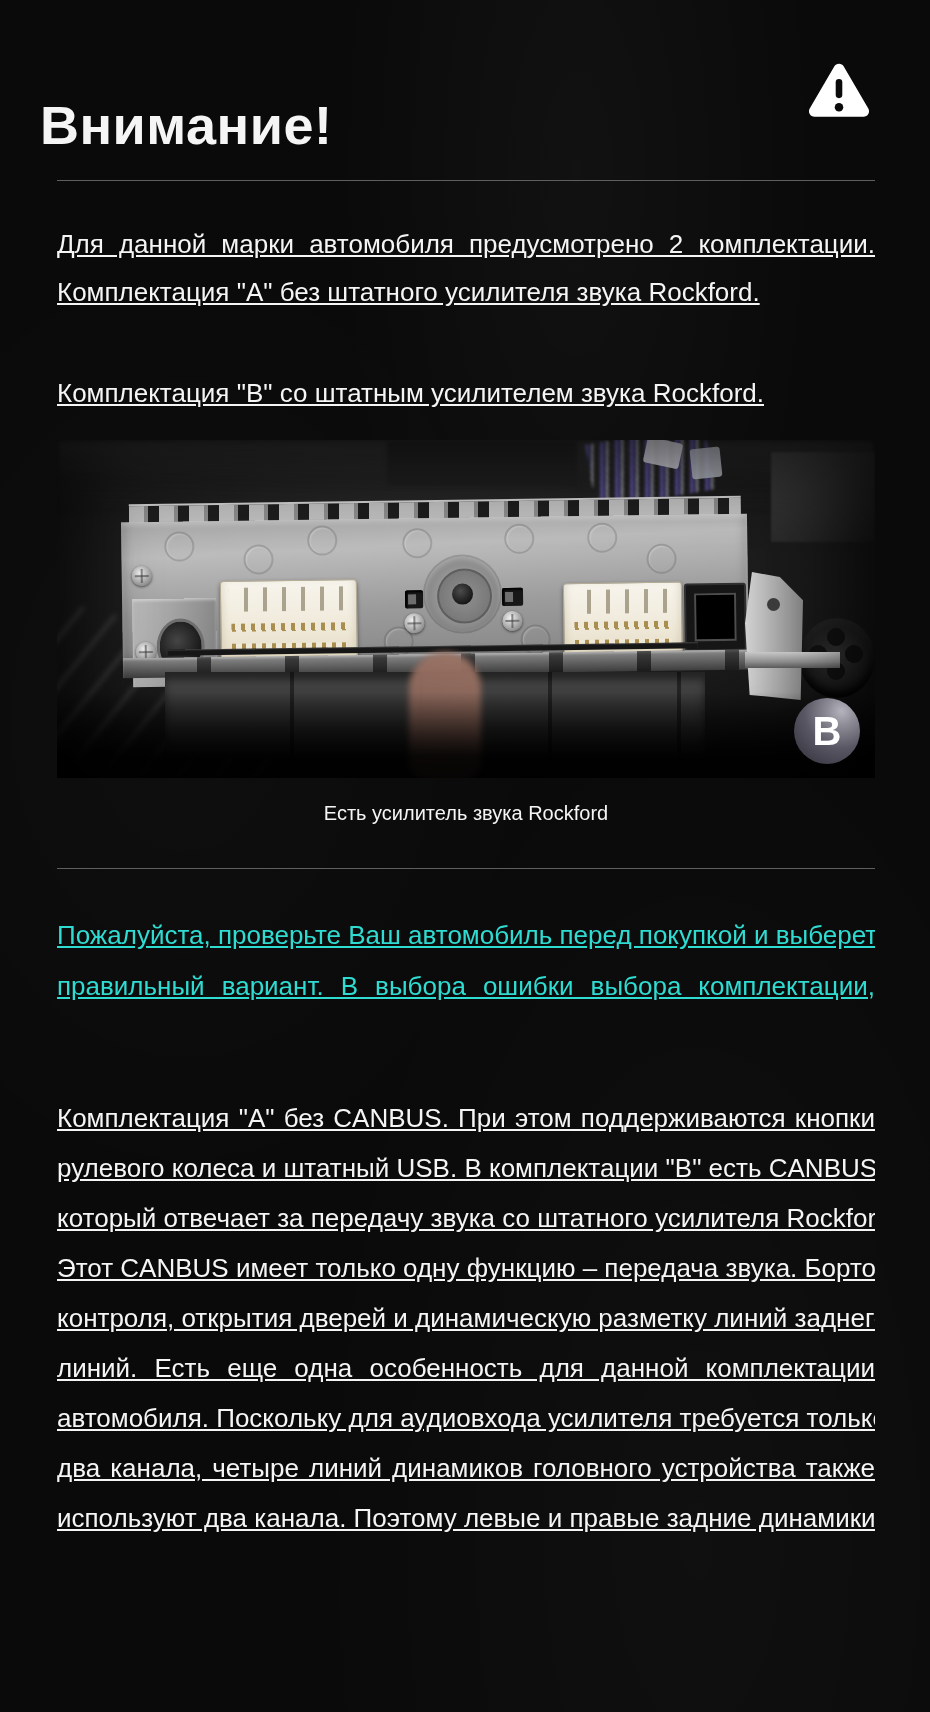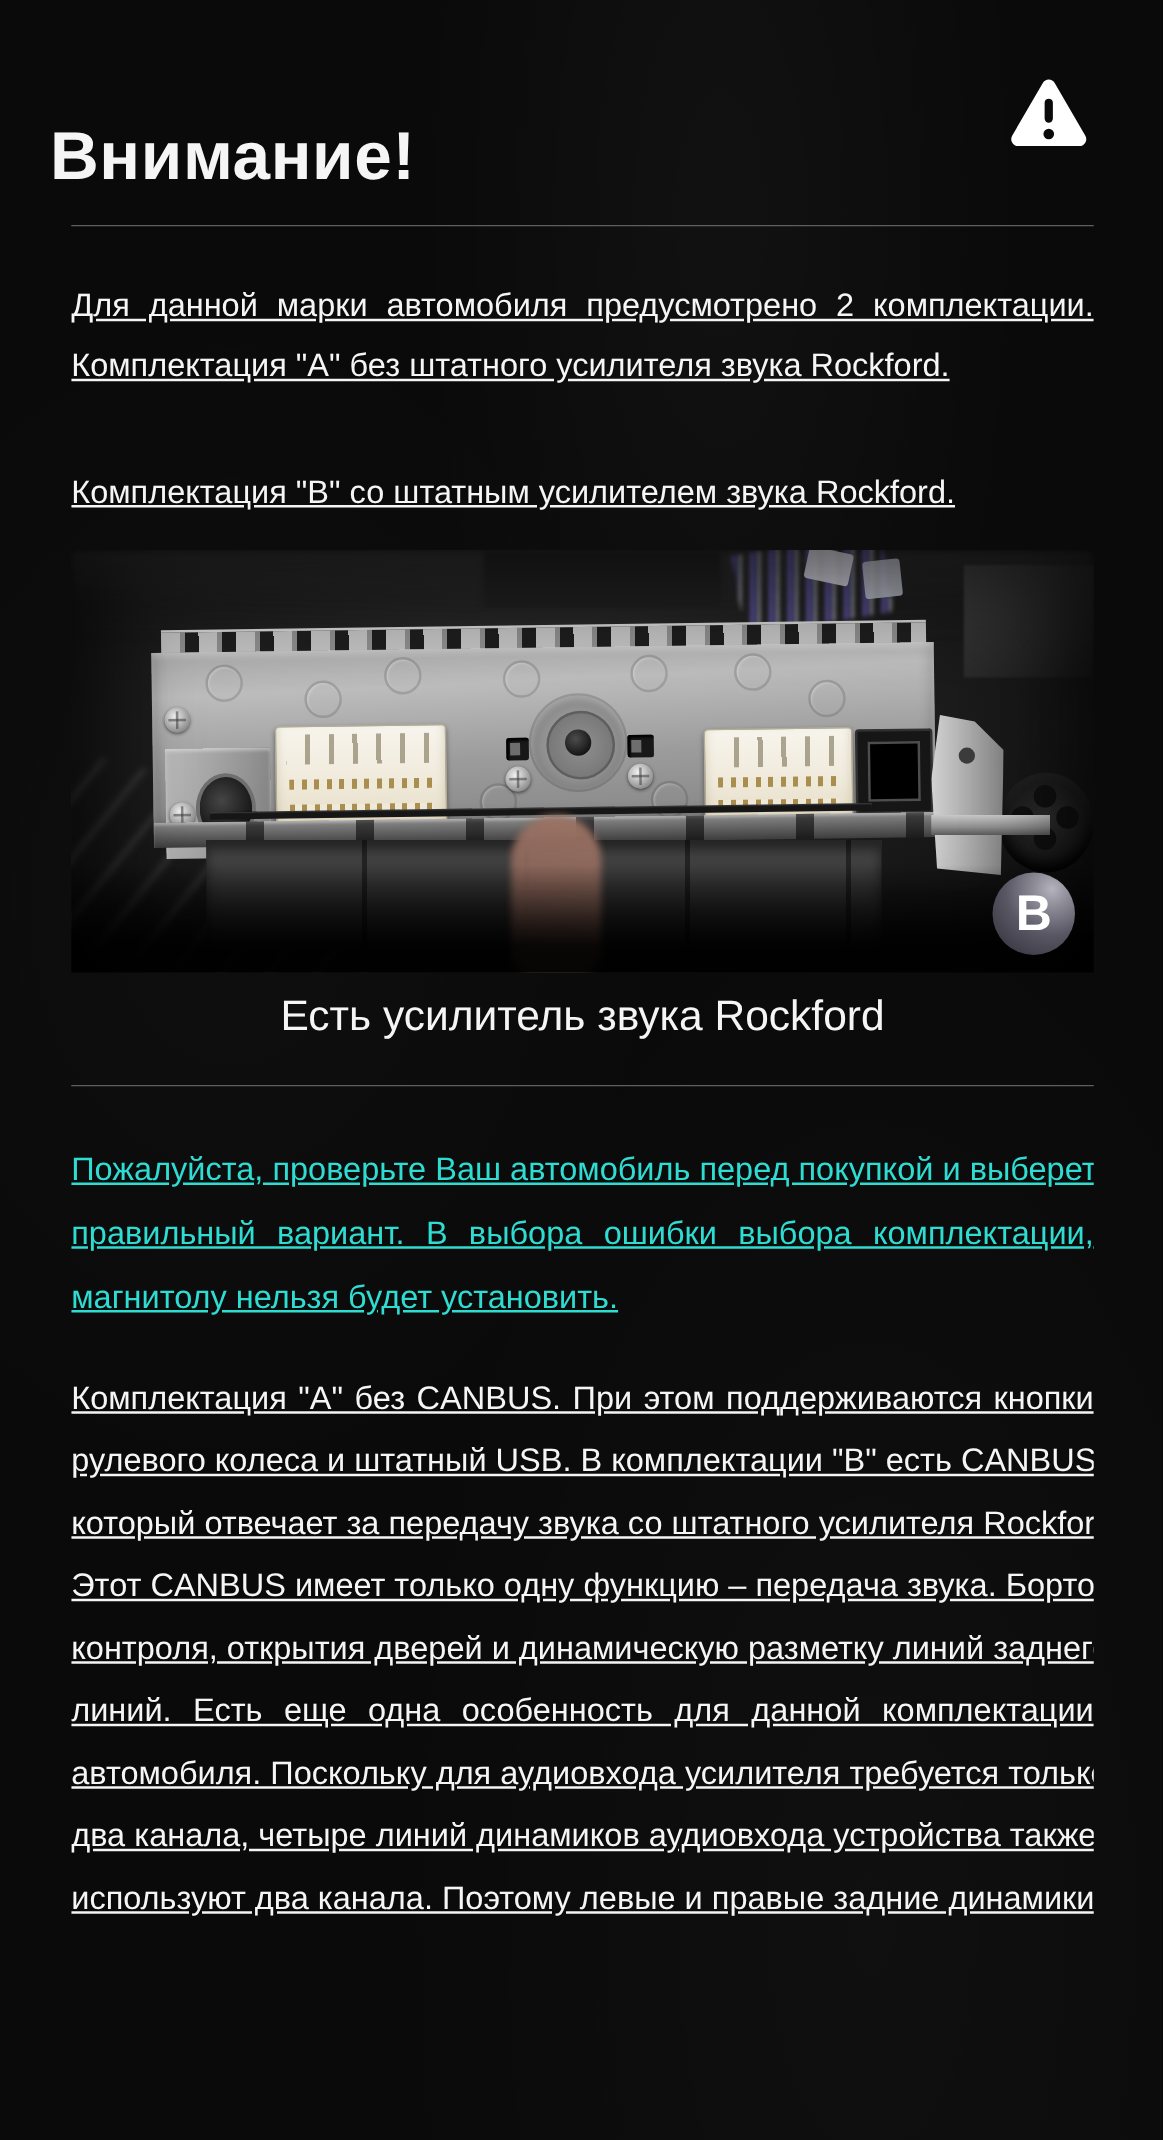--- a/index.html
+++ b/index.html
@@ -128,21 +128,21 @@
     box-shadow:inset 0 0 70px 25px rgba(0,0,0,.6);}
   .badge{
     left:737px;top:258px;width:66px;height:66px;border-radius:50%;
     background:radial-gradient(circle at 72% 20%, #b5b3bc 0%, #8e8c97 20%, #585763 52%, #3b3a45 85%);
     display:flex;align-items:center;justify-content:center;
     font-size:40px;font-weight:bold;color:#fff;
   }
 
   .caption{
     position:absolute;left:57px;top:796px;width:818px;
-    font-size:34px;line-height:34px;text-align:center;
+    font-size:20px;line-height:34px;text-align:center;
   }
 </style>
 </head>
 <body>
 
 <h1 class="page-title">Внимание!</h1>
 
 <div class="warn-icon">
   <svg width="66" height="62" viewBox="0 0 24 22" xmlns="http://www.w3.org/2000/svg">
     <path d="M13.73 2.05a2 2 0 0 0-3.46 0L1.35 17.4a2 2 0 0 0 1.73 3h17.84a2 2 0 0 0 1.73-3Z" fill="#ffffff"></path>
@@ -228,26 +228,25 @@
   </div>
 </div>
 
 <div class="caption">Есть усилитель звука Rockford</div>
 
 <div class="divider d2"></div>
 
 <div class="textblock teal">
     <div class="jline">Пожалуйста, проверьте Ваш автомобиль перед покупкой и выберете</div>
     <div class="jline">правильный вариант. В выбора ошибки выбора комплектации,</div>
-    <div class="jline last">магнитолу нельзя будет установить.</div>
   </div>
 
 <div class="textblock main">
     <div class="jline">Комплектация "A" без CANBUS. При этом поддерживаются кнопки</div>
     <div class="jline">рулевого колеса и штатный USB. В комплектации "B" есть CANBUS,</div>
     <div class="jline">который отвечает за передачу звука со штатного усилителя Rockford.</div>
     <div class="jline">Этот CANBUS имеет только одну функцию – передача звука. Бортовой</div>
     <div class="jline">контроля, открытия дверей и динамическую разметку линий заднего</div>
     <div class="jline">линий. Есть еще одна особенность для данной комплектации</div>
     <div class="jline">автомобиля. Поскольку для аудиовхода усилителя требуется только</div>
-    <div class="jline">два канала, четыре линий динамиков аудиовхода устройства также</div>
+    <div class="jline">два канала, четыре линий динамиков головного устройства также</div>
     <div class="jline">используют два канала. Поэтому левые и правые задние динамики не</div>
   </div>
 
 </body></html>

